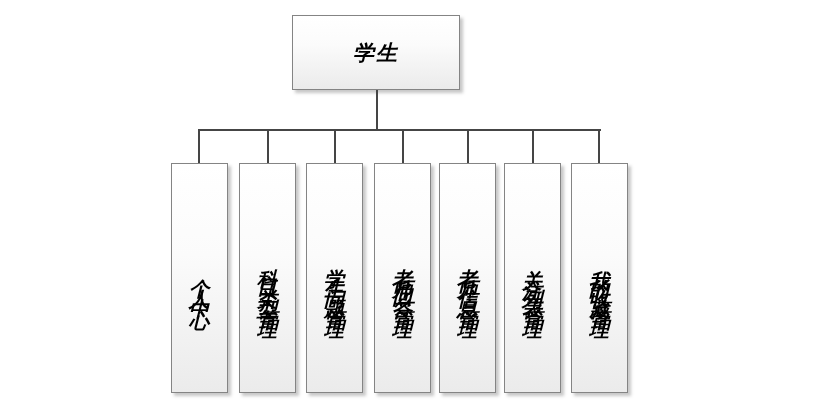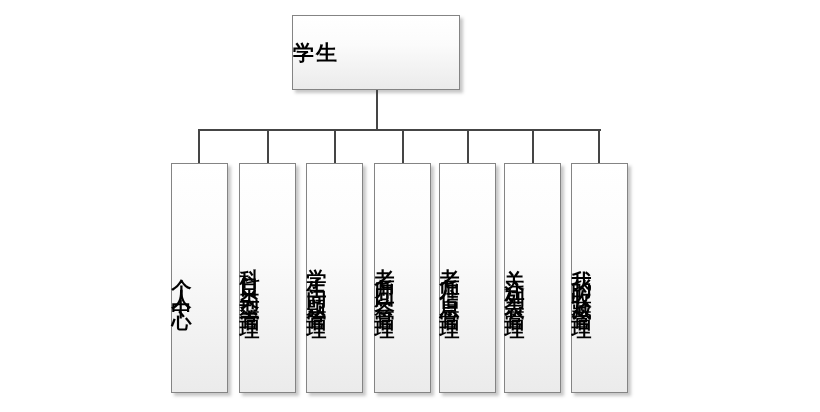--- a/index.html
+++ b/index.html
@@ -17,22 +17,24 @@
   }
   
   .node {
     position: absolute;
     box-sizing: border-box;
     border: 1px solid #848484;
     background: linear-gradient(180deg, #ffffff 0%, #fbfbfb 40%, #ebebeb 100%);
     box-shadow: 3px 3px 3px rgba(130,130,130,0.45);
     display: flex;
     align-items: center;
+    justify-content: center;
     color: #000000;
     font-weight: bold;
+    font-style: italic;
   }
   .root-node {
     left: 292px;
     top: 15px;
     width: 168px;
     height: 75px;
     font-size: 21px;
     letter-spacing: 2px;
   }
   .child-node {

